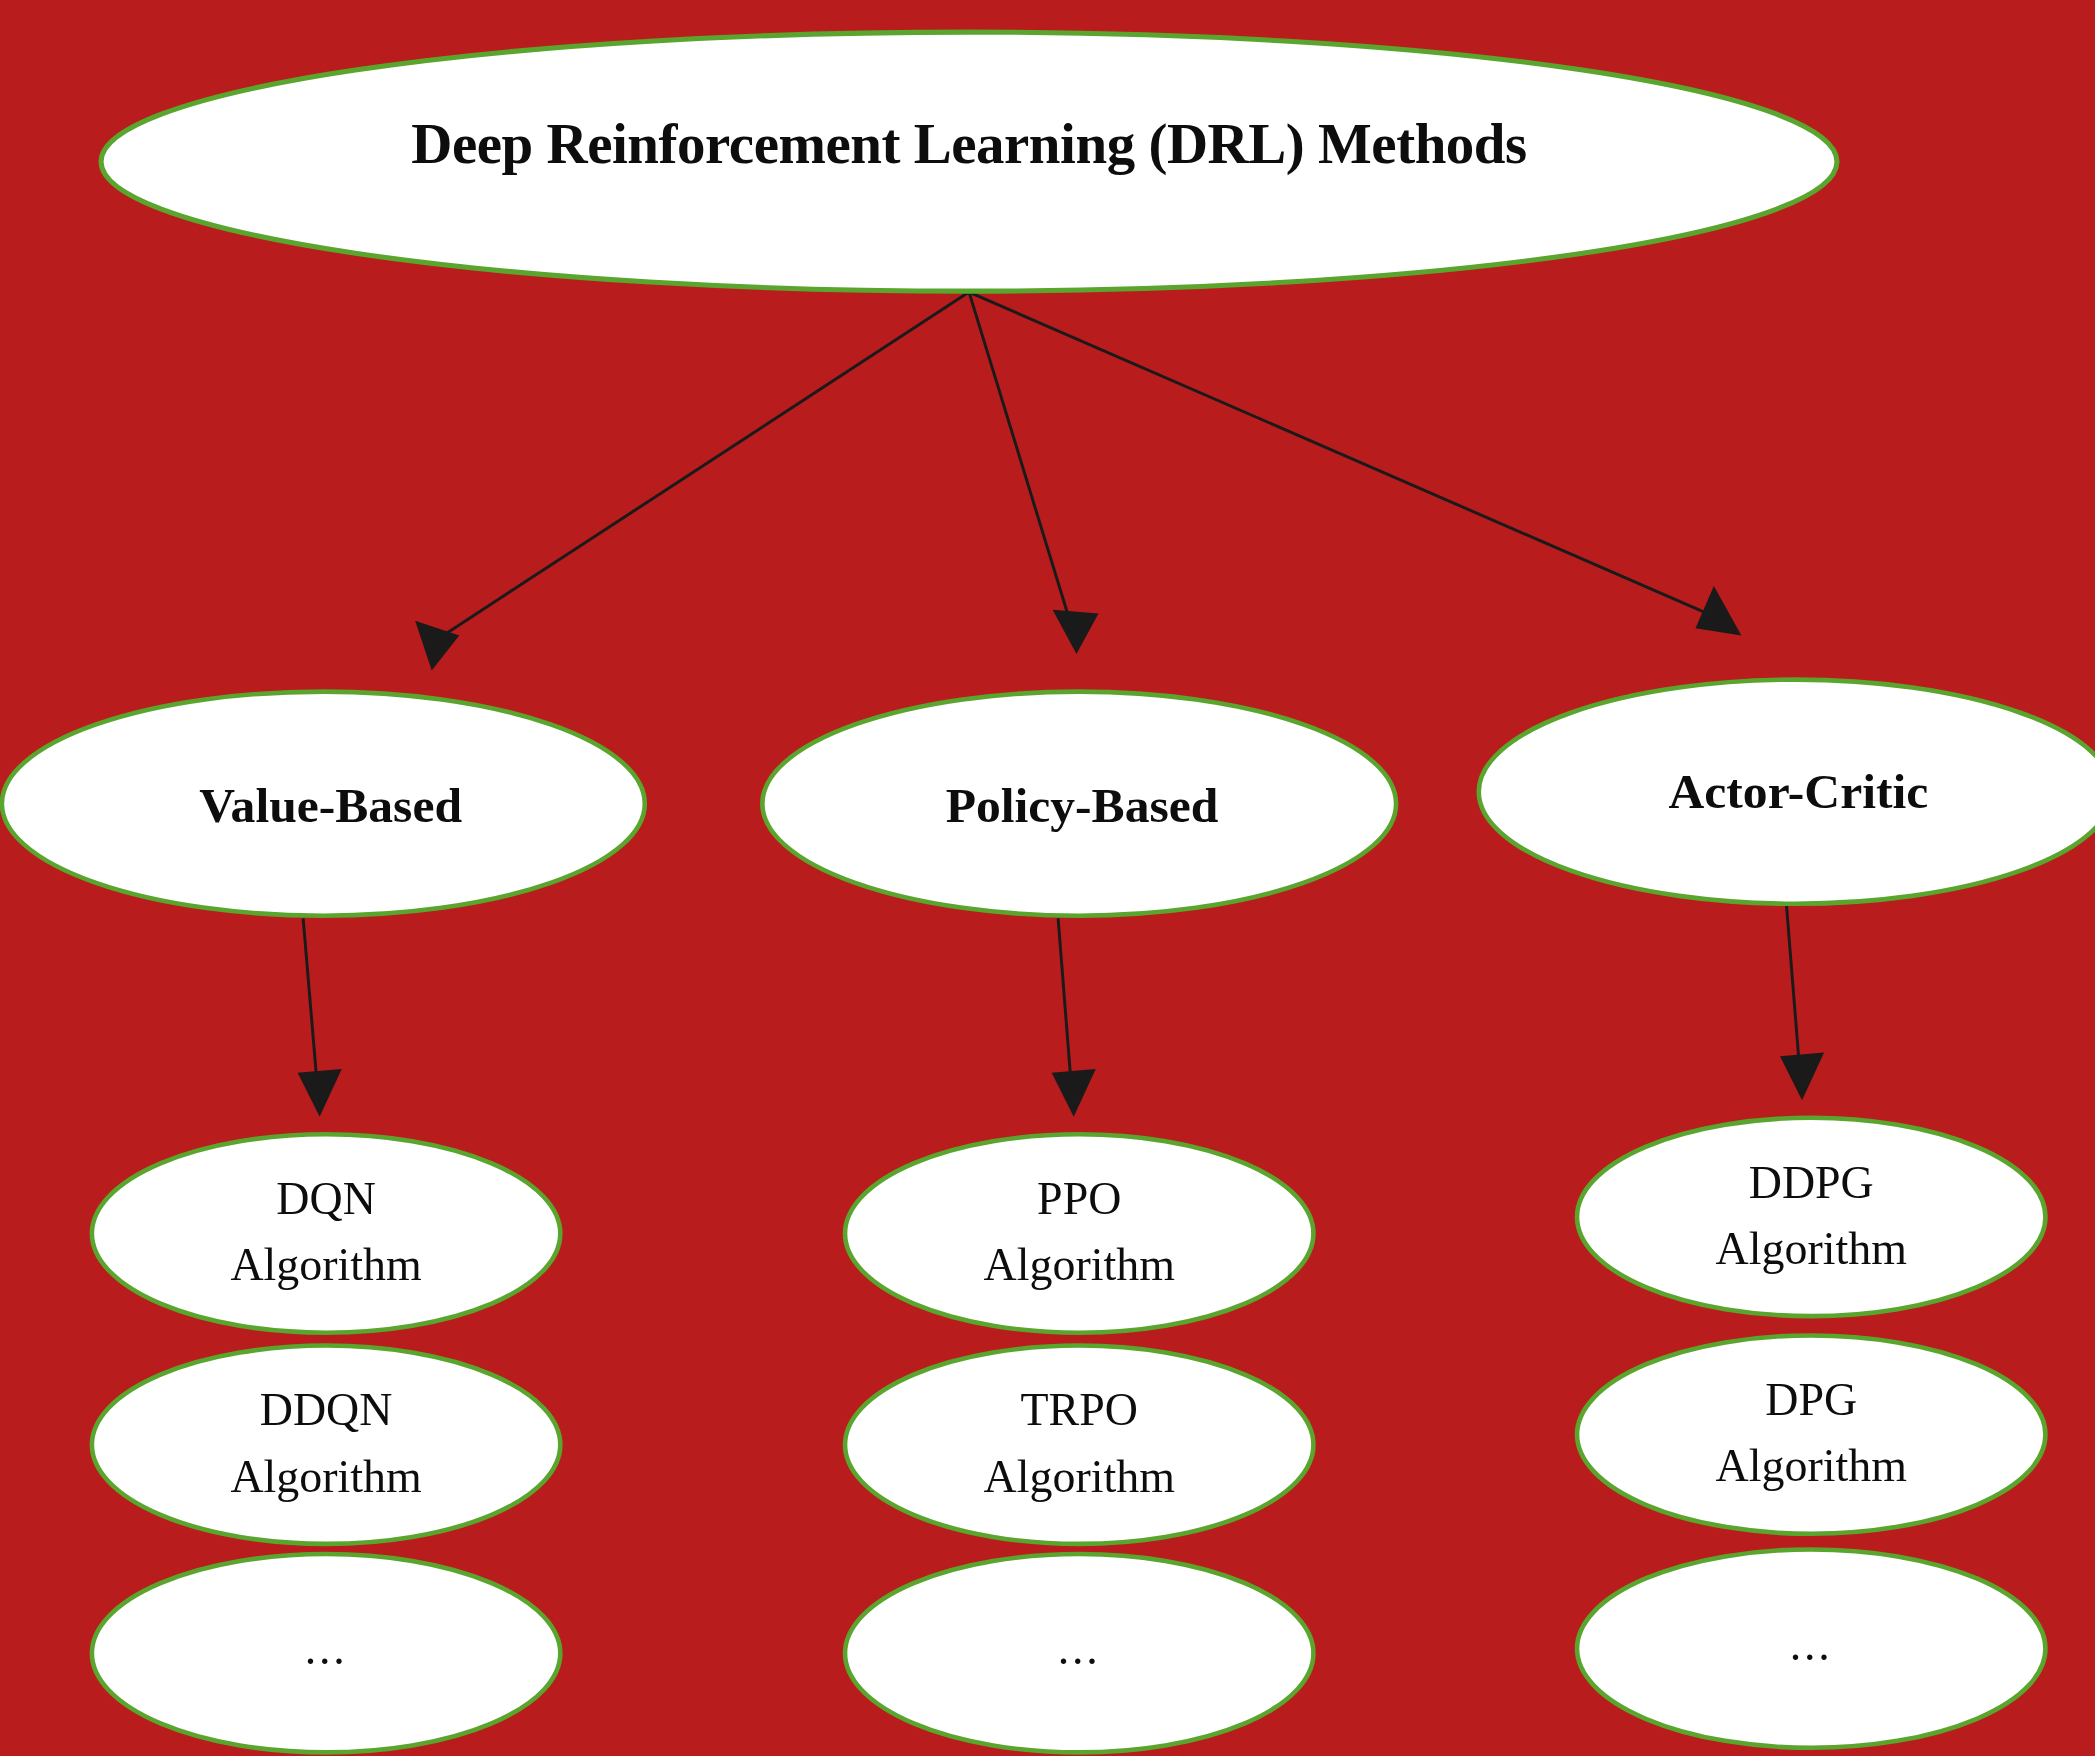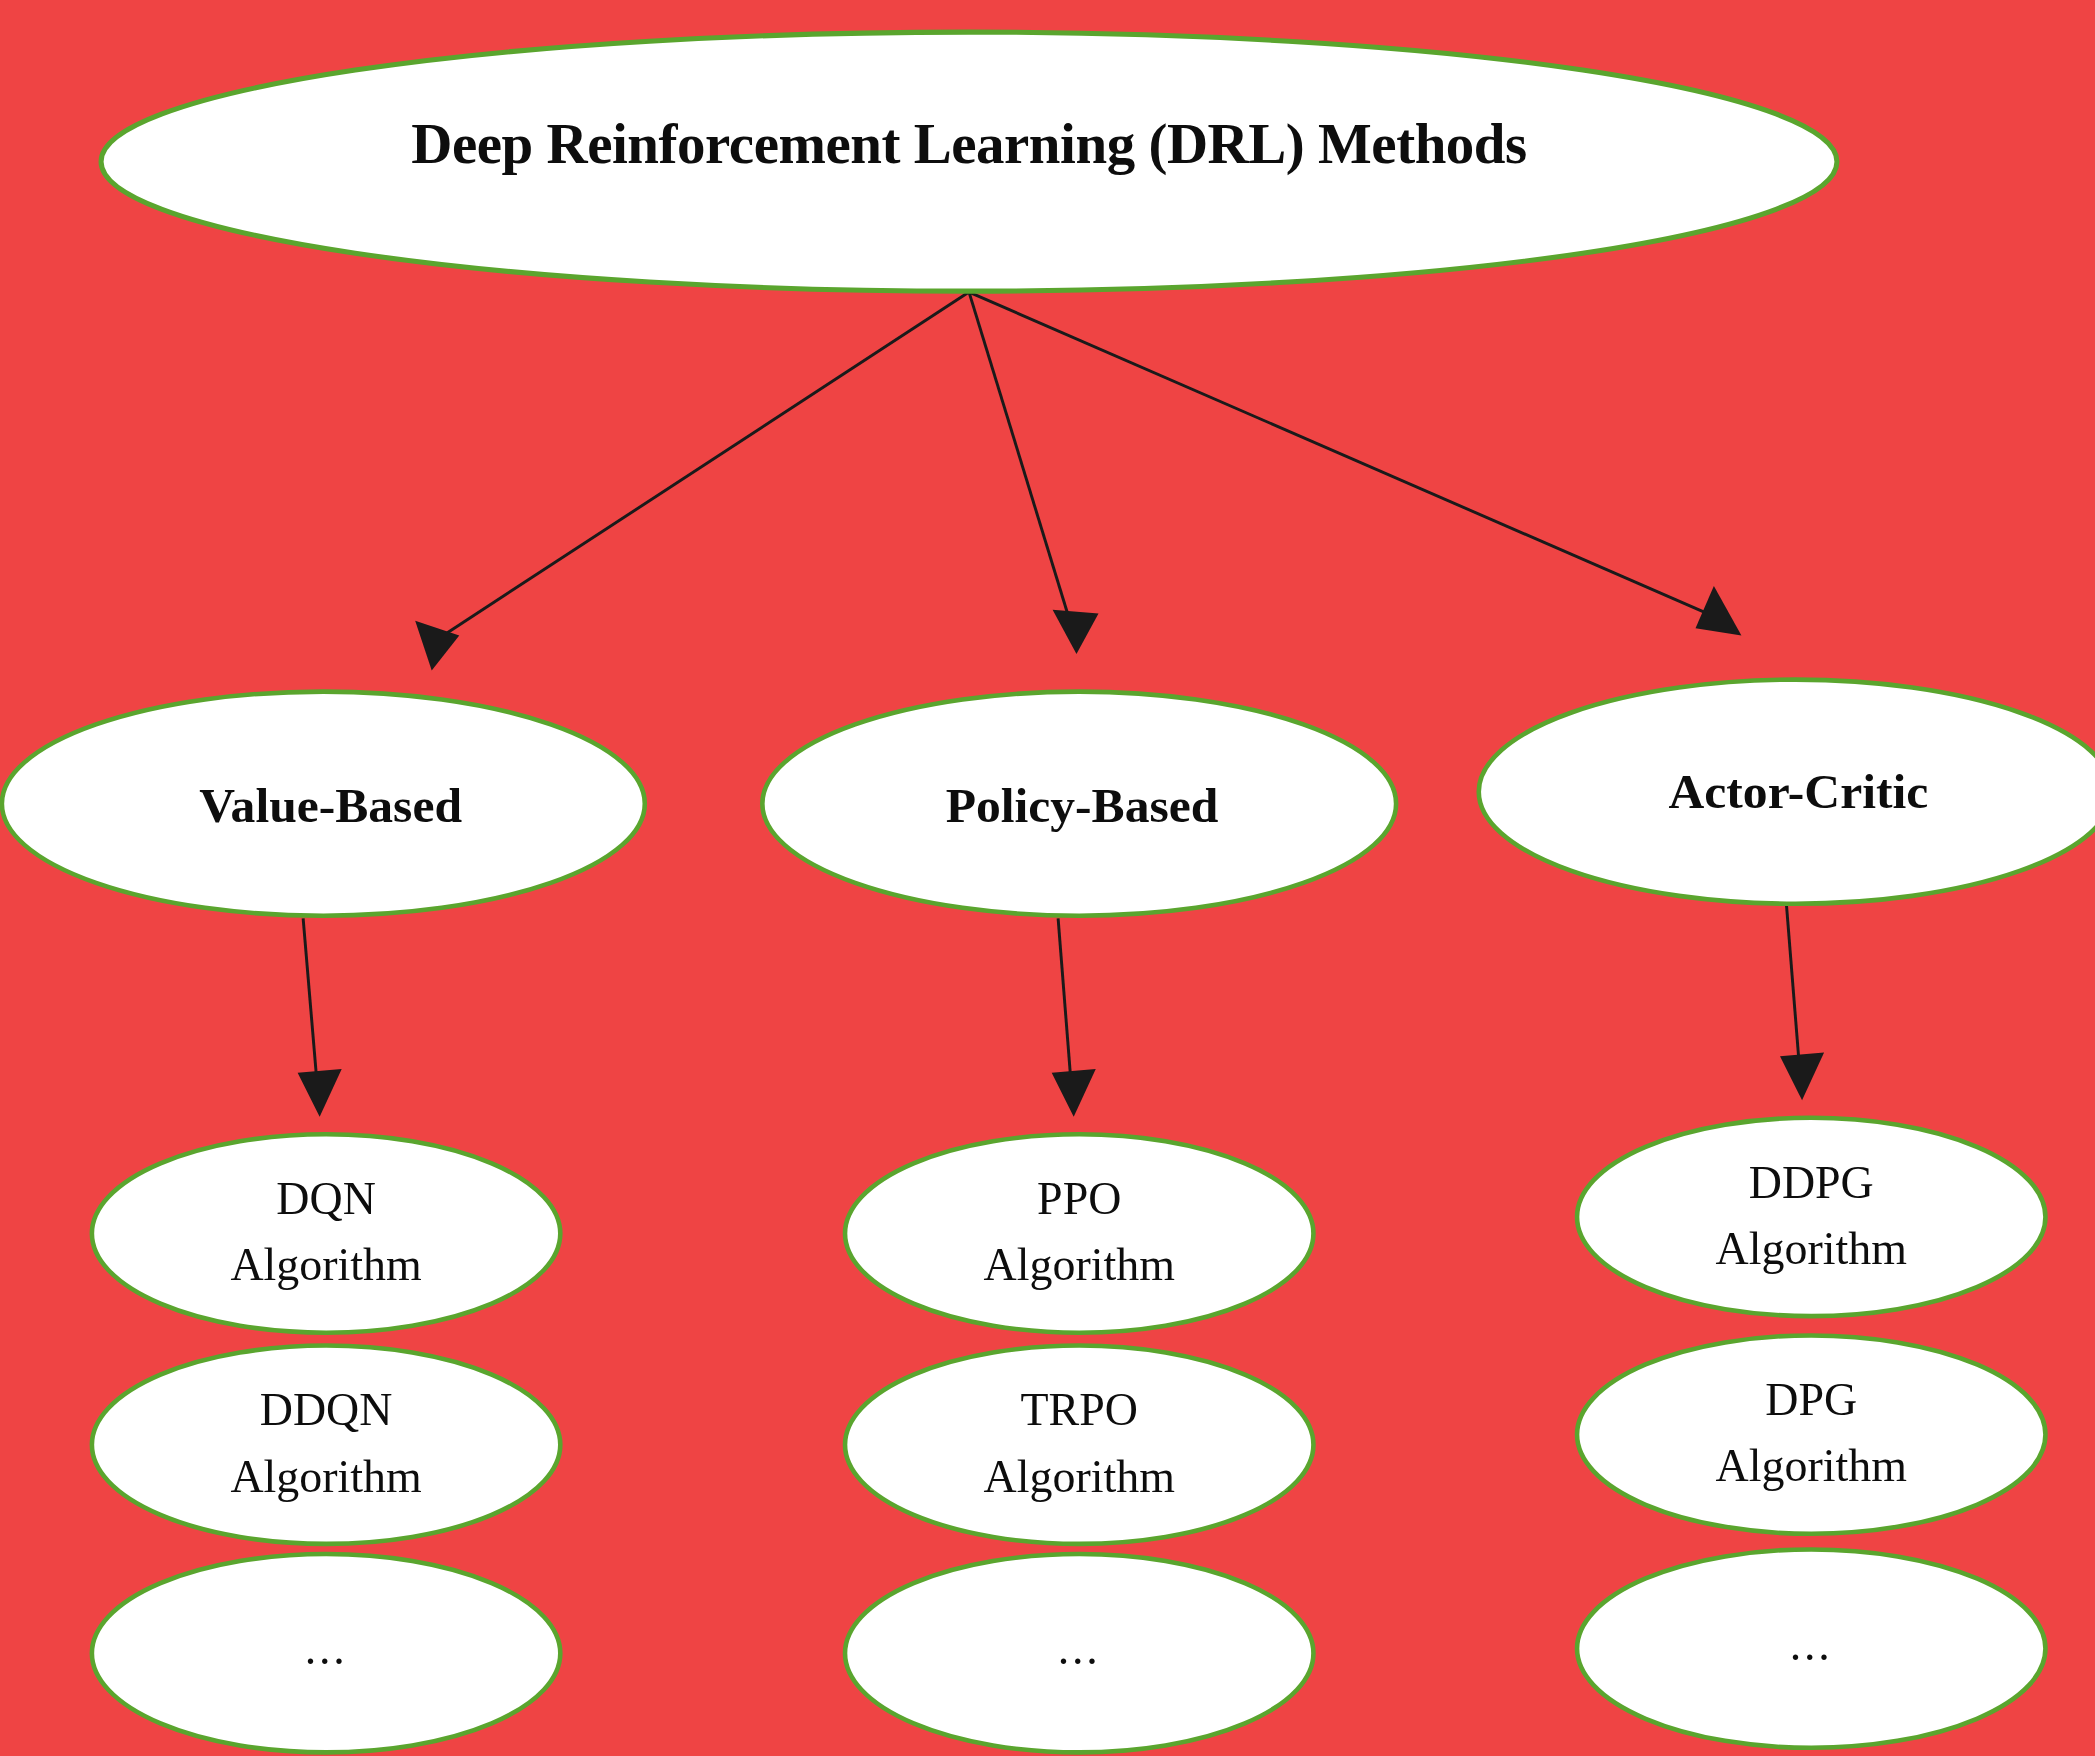--- a/index.html
+++ b/index.html
@@ -11,21 +11,21 @@
   body {
     font-family: "Liberation Serif", "DejaVu Serif", serif;
     width: 2096px;
     height: 1757px;
     overflow: hidden;
   }
   #diagram-root {
     position: relative;
     width: 2096px;
     height: 1757px;
-    background: #ef4444;
+    background: #b91c1c;
   }
   svg#taxonomy-svg {
     display: block;
     width: 2096px;
     height: 1757px;
   }
   .node-ellipse {
     fill: #ffffff;
     stroke: #5aa52e;
     stroke-width: 5;

